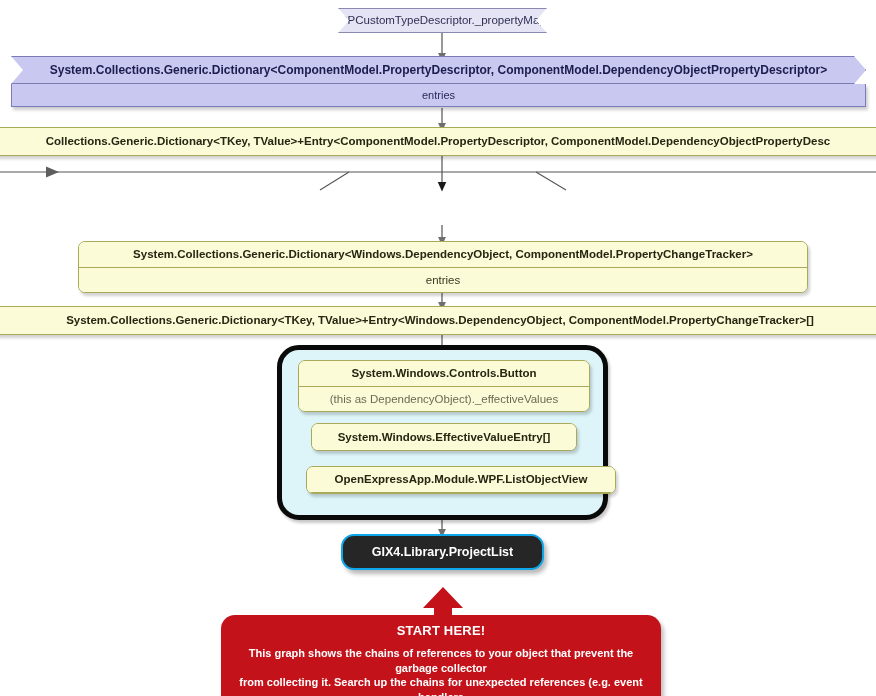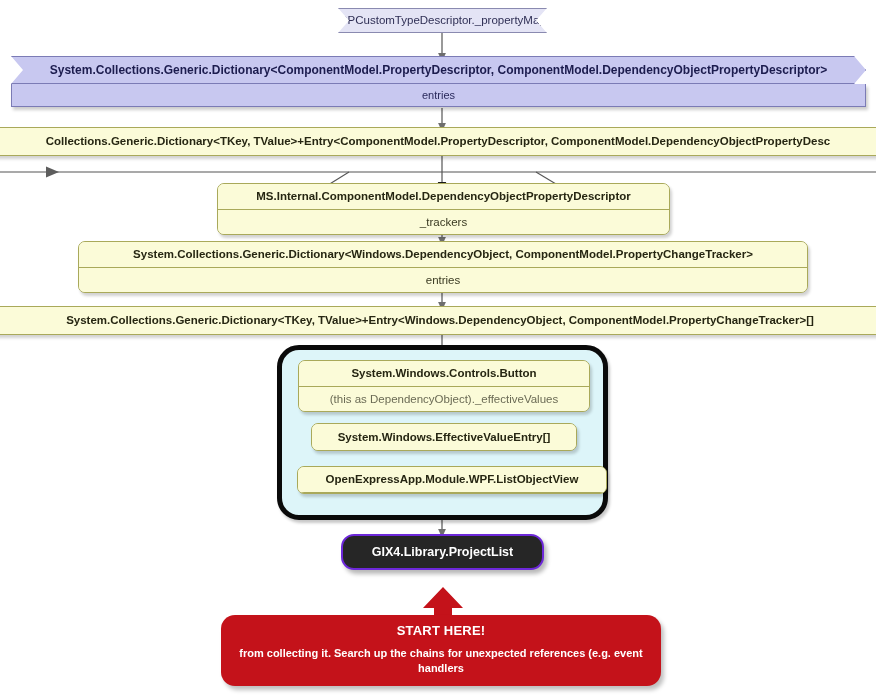--- a/index.html
+++ b/index.html
@@ -132,21 +132,21 @@
   .group-hl {
     background: #ddf5f9;
     border: 5px solid #0a0a0a;
     border-radius: 22px;
     box-shadow: 2px 3px 3px rgba(0,0,0,0.22);
   }
 
   
   .dark-node {
     background: #262626;
-    border: 2px solid #6d28d9;
+    border: 2px solid #0ea5e9;
     border-radius: 13px;
     color: #ffffff;
     font-weight: bold;
     font-size: 12.5px;
     text-align: center;
     line-height: 32px;
     height: 36px;
     box-shadow: 3px 4px 4px rgba(0,0,0,0.28);
     white-space: nowrap;
     overflow: hidden;
@@ -227,25 +227,20 @@
 
   <div class="node" style="left:11px; top:56px; width:855px;">
     <div class="purple-head notch-left-point-right" style="clip-path: polygon(0 0, calc(100% - 12px) 0, 100% 50%, calc(100% - 12px) 100%, 0 100%, 12px 50%);">System.Collections.Generic.Dictionary&lt;ComponentModel.PropertyDescriptor,  ComponentModel.DependencyObjectPropertyDescriptor&gt;</div>
     <div class="purple-body">entries</div>
   </div>
 
   <div class="node" style="left:-8px; top:127px; width:892px;">
     <div class="ystrip">Collections.Generic.Dictionary&lt;TKey,  TValue&gt;+Entry&lt;ComponentModel.PropertyDescriptor,  ComponentModel.DependencyObjectPropertyDesc</div>
   </div>
 
-  <div class="node ybox" style="left:217px; top:183px; width:453px;">
-    <div class="head">MS.Internal.ComponentModel.DependencyObjectPropertyDescriptor</div>
-    <div class="sep"></div>
-    <div class="body">_trackers</div>
-  </div>
 
   <div class="node ybox" style="left:78px; top:241px; width:730px;">
     <div class="head">System.Collections.Generic.Dictionary&lt;Windows.DependencyObject,  ComponentModel.PropertyChangeTracker&gt;</div>
     <div class="sep"></div>
     <div class="body">entries</div>
   </div>
 
   <div class="node" style="left:-4px; top:306px; width:888px;">
     <div class="ystrip">System.Collections.Generic.Dictionary&lt;TKey,  TValue&gt;+Entry&lt;Windows.DependencyObject,  ComponentModel.PropertyChangeTracker&gt;[]</div>
   </div>
@@ -255,35 +250,36 @@
     <div class="ybox" style="position:absolute; left:16px; top:10px; width:290px;">
       <div class="head">System.Windows.Controls.Button</div>
       <div class="sep"></div>
       <div class="body" style="color:#6b6b55;">(this as DependencyObject)._effectiveValues</div>
     </div>
 
     <div class="ybox single" style="position:absolute; left:29px; top:73px; width:264px;">
       <div class="head">System.Windows.EffectiveValueEntry[]</div>
     </div>
 
-    <div class="ybox" style="position:absolute; left:15px; top:116px; width:308px;">
+    <div class="ybox" style="position:absolute; left:24px; top:116px; width:308px;">
       <div class="head">OpenExpressApp.Module.WPF.ListObjectView</div>
       <div class="sep"></div>
     </div>
   </div>
 
   <div class="node dark-node" style="left:341px; top:534px; width:203px;">
     <span>GIX4.Library.ProjectList</span>
   </div>
 
   <svg class="callout-arrow" style="left:420px; top:586px;" width="46" height="48" viewBox="0 0 46 48" xmlns="http://www.w3.org/2000/svg">
     <path d="M23,1 L43,22 L32,22 L32,48 L14,48 L14,22 L3,22 z" fill="#c4121a"></path>
   </svg>
 
   <div class="node callout" style="left:221px; top:615px; width:440px;">
     <div class="title">START HERE!</div>
     <div class="msg">
+      <div>This graph shows the chains of references to your object that prevent the garbage collector</div>
       <div>from collecting it. Search up the chains for unexpected references (e.g. event handlers</div>
 
     </div>
   </div>
 
 </div>
 
 </body></html>

